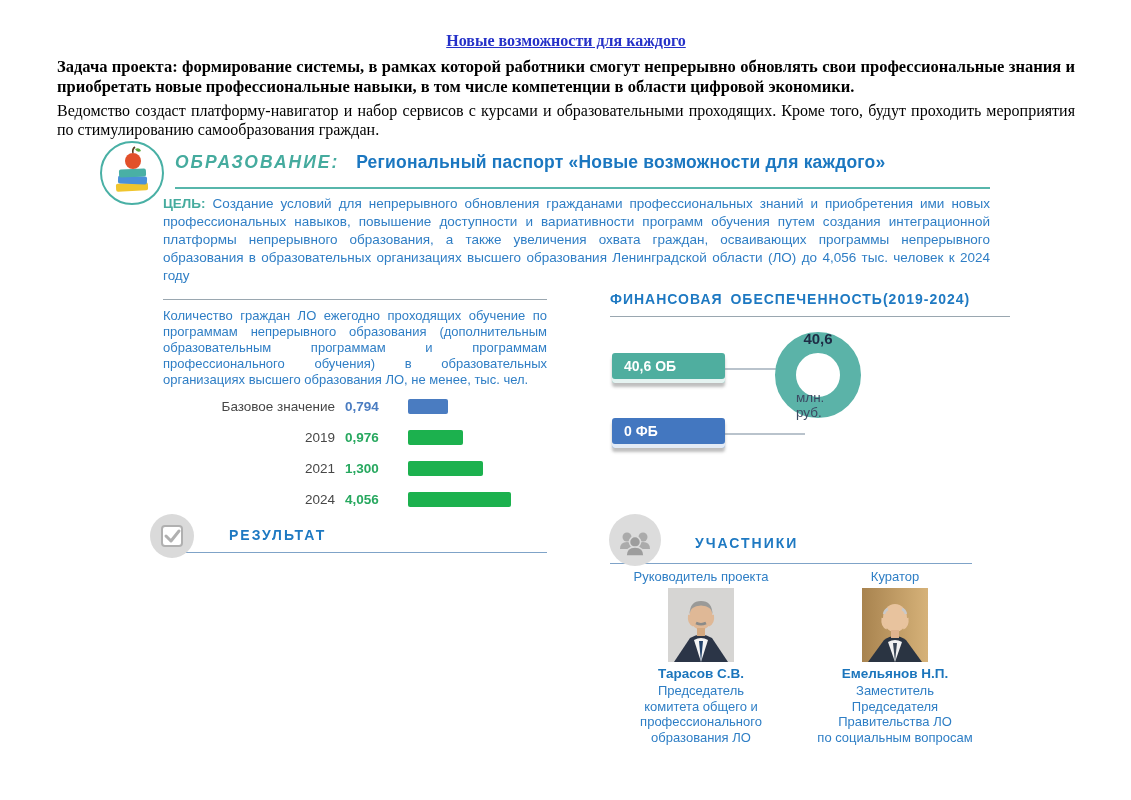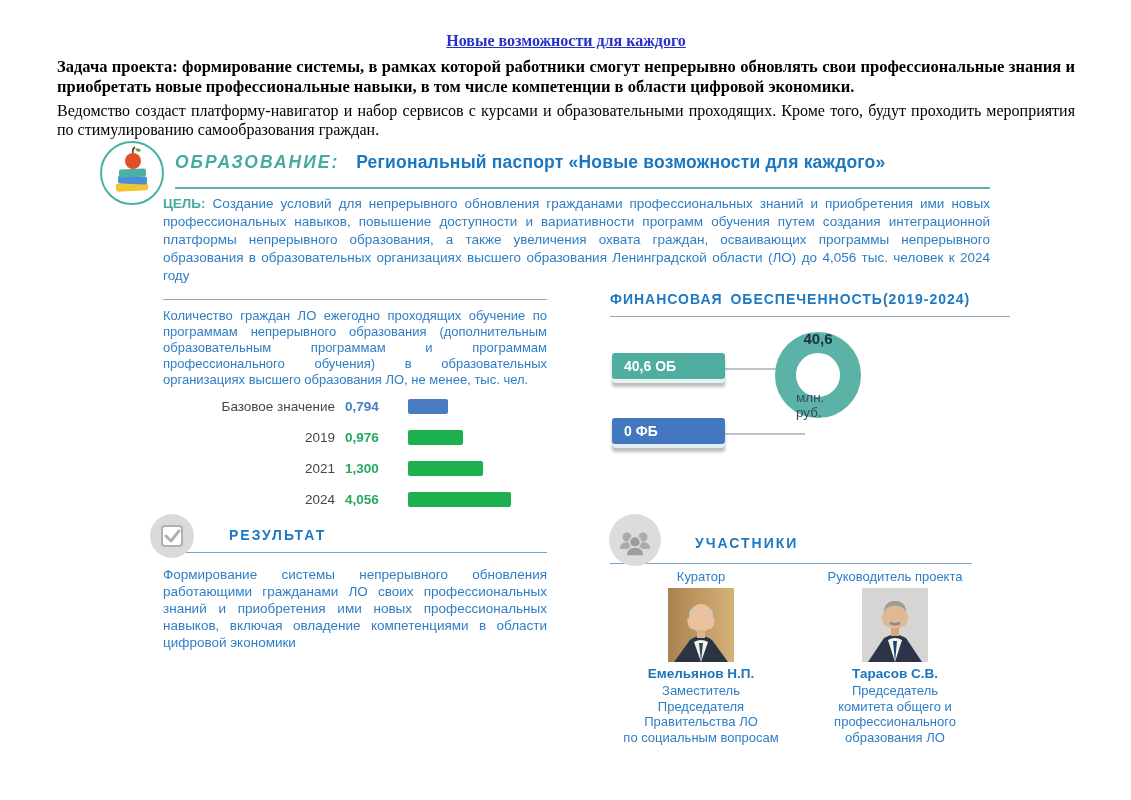--- a/index.html
+++ b/index.html
@@ -152,21 +152,20 @@
       </div>
 
       <div class="result-block">
         <svg class="result-icon" viewBox="0 0 46 46">
           <circle cx="23" cy="23" r="22" fill="#dadada"></circle>
           <rect x="13" y="13" width="20" height="20" rx="3" fill="#ffffff" stroke="#b0b0b0" stroke-width="2"></rect>
           <path d="M17 23 l5 5 l8 -10" stroke="#b0b0b0" stroke-width="3" fill="none" stroke-linecap="round" stroke-linejoin="round"></path>
         </svg>
         <div class="sec-heading result-heading">РЕЗУЛЬТАТ</div>
         <div class="sec-rule blue"></div>
-        <p class="result-text">Формирование системы непрерывного обновления работающими гражданами ЛО своих профессиональных знаний и приобретения ими новых профессиональных навыков, включая овладение компетенциями в области цифровой экономики</p>
       </div>
     </div>
 
     <div class="col-right">
       <div class="sec-heading fin-heading">ФИНАНСОВАЯ ОБЕСПЕЧЕННОСТЬ(2019-2024)</div>
       <div class="sec-rule"></div>
 
       <div class="fin-diagram">
         <div class="connector conn-1"></div>
         <div class="connector conn-2"></div>
@@ -185,20 +184,40 @@
           <path d="M12 36 q0 -7 7 -7 q7 0 7 7 z" fill="#ababab"></path>
           <circle cx="35" cy="24" r="4.5" fill="#ababab"></circle>
           <path d="M28 36 q0 -7 7 -7 q7 0 7 7 z" fill="#ababab"></path>
           <circle cx="27" cy="29" r="5.5" fill="#9d9d9d" stroke="#dcdcdc" stroke-width="1.5"></circle>
           <path d="M18 43 q0 -9 9 -9 q9 0 9 9 z" fill="#9d9d9d" stroke="#dcdcdc" stroke-width="1.5"></path>
         </svg>
         <div class="sec-heading part-heading">УЧАСТНИКИ</div>
         <div class="sec-rule blue part-rule"></div>
 
         <div class="cards">
+          <div class="card">
+            <div class="role">Руководитель проекта</div>
+            <svg class="photo" viewBox="0 0 66 74">
+              <rect width="66" height="74" fill="#d6d5d3"></rect>
+              <path d="M6 74 L22 50 Q33 43 44 50 L60 74 Z" fill="#2b3547"></path>
+              <path d="M26 52 L33 74 L40 52 Q33 48 26 52 Z" fill="#f4f4f4"></path>
+              <path d="M31 53 L33 74 L35 53 Z" fill="#23436b"></path>
+              <ellipse cx="33" cy="28" rx="11.5" ry="13.5" fill="#dfb896"></ellipse>
+              <path d="M21.5 26 Q22 13 33 13 Q44 13 44.5 26 Q44 18 33 17.5 Q22 18 21.5 26 Z" fill="#9a9a98"></path>
+              <path d="M21.5 27 q-1 8 4 10 M44.5 27 q1 8 -4 10" stroke="#dfb896" stroke-width="3" fill="none"></path>
+              <path d="M28 35 q5 2.5 10 0" stroke="#8b8b89" stroke-width="2.6" fill="none"></path>
+              <rect x="29" y="40" width="8" height="8" fill="#d4a980"></rect>
+            </svg>
+            <div class="pname">Тарасов С.В.</div>
+            <div class="ppos">Председатель
+комитета общего и
+профессионального
+образования ЛО</div>
+          </div>
+
           <div class="card">
             <div class="role">Куратор</div>
             <svg class="photo" viewBox="0 0 66 74">
               <defs>
                 <linearGradient id="bg1" x1="0" y1="0" x2="1" y2="0">
                   <stop offset="0" stop-color="#a8834f"></stop>
                     <stop offset="1" stop-color="#d6b279"></stop>
                 </linearGradient>
               </defs>
               <rect width="66" height="74" fill="url(#bg1)"></rect>
@@ -209,38 +228,18 @@
               <path d="M21 30 q-1 8 4 10 M45 30 q1 8 -4 10" stroke="#e8c39e" stroke-width="3" fill="none"></path>
               <path d="M22 26 q1 -4 4 -5 M44 26 q-1 -4 -4 -5" stroke="#c9c9c9" stroke-width="2.4" fill="none"></path>
               <rect x="29" y="42" width="8" height="8" fill="#e0b48e"></rect>
             </svg>
             <div class="pname">Емельянов Н.П.</div>
             <div class="ppos">Заместитель
 Председателя
 Правительства ЛО
 по социальным вопросам</div>
           </div>
-
-          <div class="card">
-            <div class="role">Руководитель проекта</div>
-            <svg class="photo" viewBox="0 0 66 74">
-              <rect width="66" height="74" fill="#d6d5d3"></rect>
-              <path d="M6 74 L22 50 Q33 43 44 50 L60 74 Z" fill="#2b3547"></path>
-              <path d="M26 52 L33 74 L40 52 Q33 48 26 52 Z" fill="#f4f4f4"></path>
-              <path d="M31 53 L33 74 L35 53 Z" fill="#23436b"></path>
-              <ellipse cx="33" cy="28" rx="11.5" ry="13.5" fill="#dfb896"></ellipse>
-              <path d="M21.5 26 Q22 13 33 13 Q44 13 44.5 26 Q44 18 33 17.5 Q22 18 21.5 26 Z" fill="#9a9a98"></path>
-              <path d="M21.5 27 q-1 8 4 10 M44.5 27 q1 8 -4 10" stroke="#dfb896" stroke-width="3" fill="none"></path>
-              <path d="M28 35 q5 2.5 10 0" stroke="#8b8b89" stroke-width="2.6" fill="none"></path>
-              <rect x="29" y="40" width="8" height="8" fill="#d4a980"></rect>
-            </svg>
-            <div class="pname">Тарасов С.В.</div>
-            <div class="ppos">Председатель
-комитета общего и
-профессионального
-образования ЛО</div>
-          </div>
         </div>
       </div>
     </div>
 
   </div>
 </div>
 
 </body></html>

